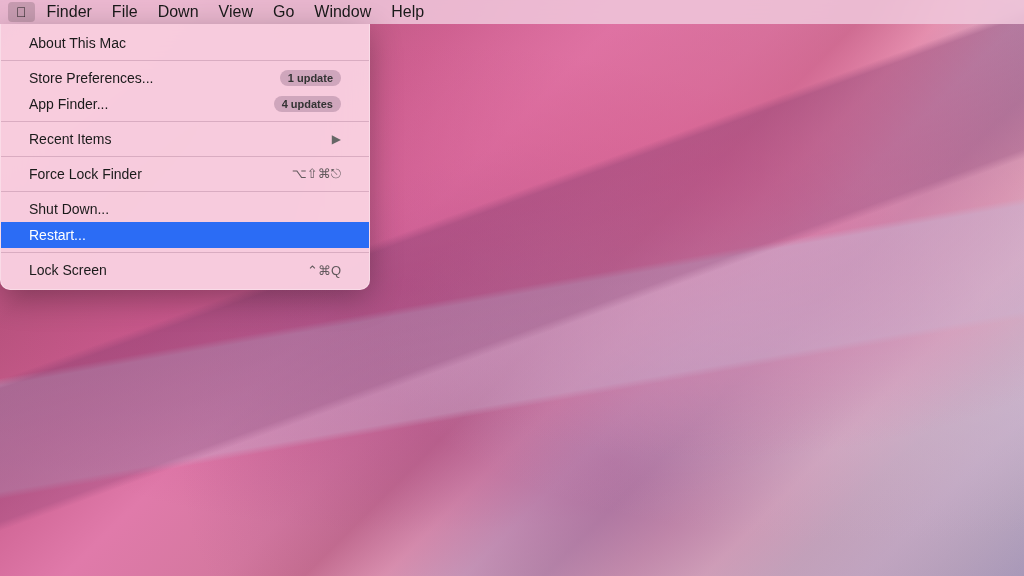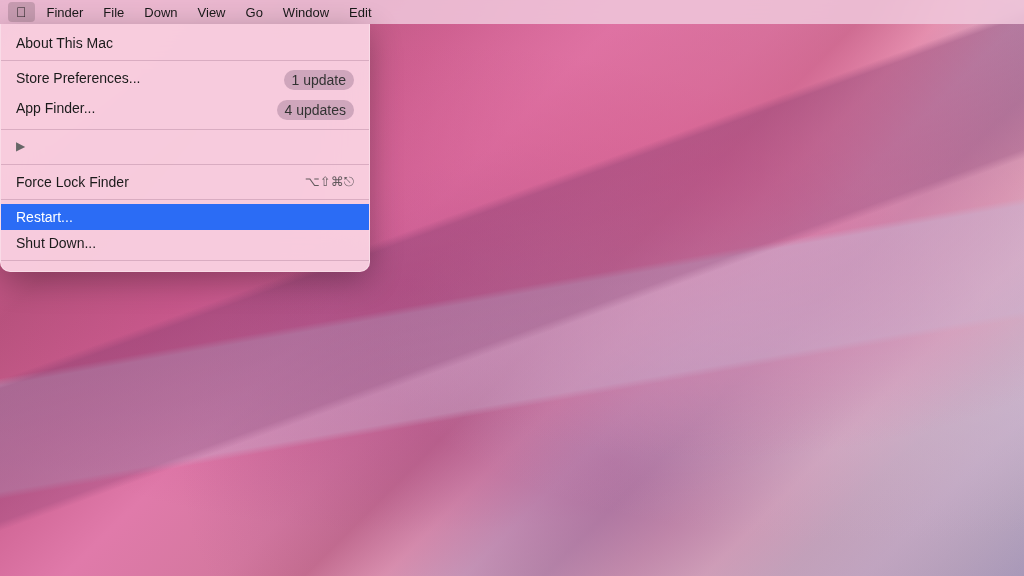--- a/index.html
+++ b/index.html
@@ -70,21 +70,21 @@
       backdrop-filter: blur(10px);
       display: flex;
       align-items: center;
       padding: 0 8px;
       gap: 4px;
       z-index: 100;
     }
 
     .menubar-item {
       padding: 2px 8px;
-      font-size: 13px;
+      font-size: 16px;
       font-weight: 400;
       color: #1a1a1a;
       border-radius: 4px;
       cursor: pointer;
       white-space: nowrap;
     }
 
     .menubar-item.active,
     .menubar-item:first-child {
       font-weight: 500;
@@ -109,22 +109,23 @@
       border-radius: 0 0 10px 10px;
       box-shadow: 0 8px 32px rgba(0,0,0,0.3);
       z-index: 200;
       padding: 6px 0;
       border: 1px solid rgba(255,255,255,0.3);
       border-top: none;
     }
 
     .menu-item {
       display: flex;
+      align-items: center;
       justify-content: space-between;
-      padding: 5px 15px;
+      padding: 5px 28px;
       font-size: 14px;
       color: #1a1a1a;
       cursor: pointer;
       min-height: 26px;
     }
 
     .menu-item.highlighted {
       background: #2b6cf5;
       color: white;
     }
@@ -143,24 +144,24 @@
 
     .menu-separator {
       height: 1px;
       background: rgba(150, 100, 130, 0.3);
       margin: 4px 0;
     }
 
     .badge {
       background: rgba(180, 140, 165, 0.6);
       color: #333;
-      font-size: 14px;
+      font-size: 11px;
       padding: 2px 8px;
       border-radius: 10px;
-      font-weight: 400;
+      font-weight: 700;
     }
 
     .chevron-right {
       font-size: 12px;
       color: #666;
     }
   </style>
 </head>
 <body>
 
@@ -182,21 +183,21 @@
     <div class="menubar-item">
       <span>View</span>
     </div>
     <div class="menubar-item">
       <span>Go</span>
     </div>
     <div class="menubar-item">
       <span>Window</span>
     </div>
     <div class="menubar-item">
-      <span>Edit</span>
+      <span>Help</span>
     </div>
   </div>
 
   <div class="dropdown-menu">
 
     <div class="menu-item">
       <span class="item-label">About This Mac</span>
     </div>
 
     <div class="menu-separator"></div>
@@ -207,40 +208,45 @@
     </div>
 
     <div class="menu-item">
       <span class="item-label">App Finder...</span>
       <span class="badge">4 updates</span>
     </div>
 
     <div class="menu-separator"></div>
 
     <div class="menu-item">
+      <span class="item-label">Recent Items</span>
       <span class="chevron-right">▶</span>
     </div>
 
     <div class="menu-separator"></div>
 
     <div class="menu-item">
       <span class="item-label">Force Lock Finder</span>
       <span class="item-shortcut">⌥⇧⌘⎋</span>
     </div>
 
     <div class="menu-separator"></div>
 
 
+    <div class="menu-item">
+      <span class="item-label">Shut Down...</span>
+    </div>
+
     <div class="menu-item highlighted">
       <span class="item-label">Restart...</span>
     </div>
 
-    <div class="menu-item">
-      <span class="item-label">Shut Down...</span>
-    </div>
-
-    <div class="menu-separator"></div>
-
+    <div class="menu-separator"></div>
+
+    <div class="menu-item">
+      <span class="item-label">Lock Screen</span>
+      <span class="item-shortcut">⌃⌘Q</span>
+    </div>
 
 
   </div>
 
 </div>
 
 </body></html>

